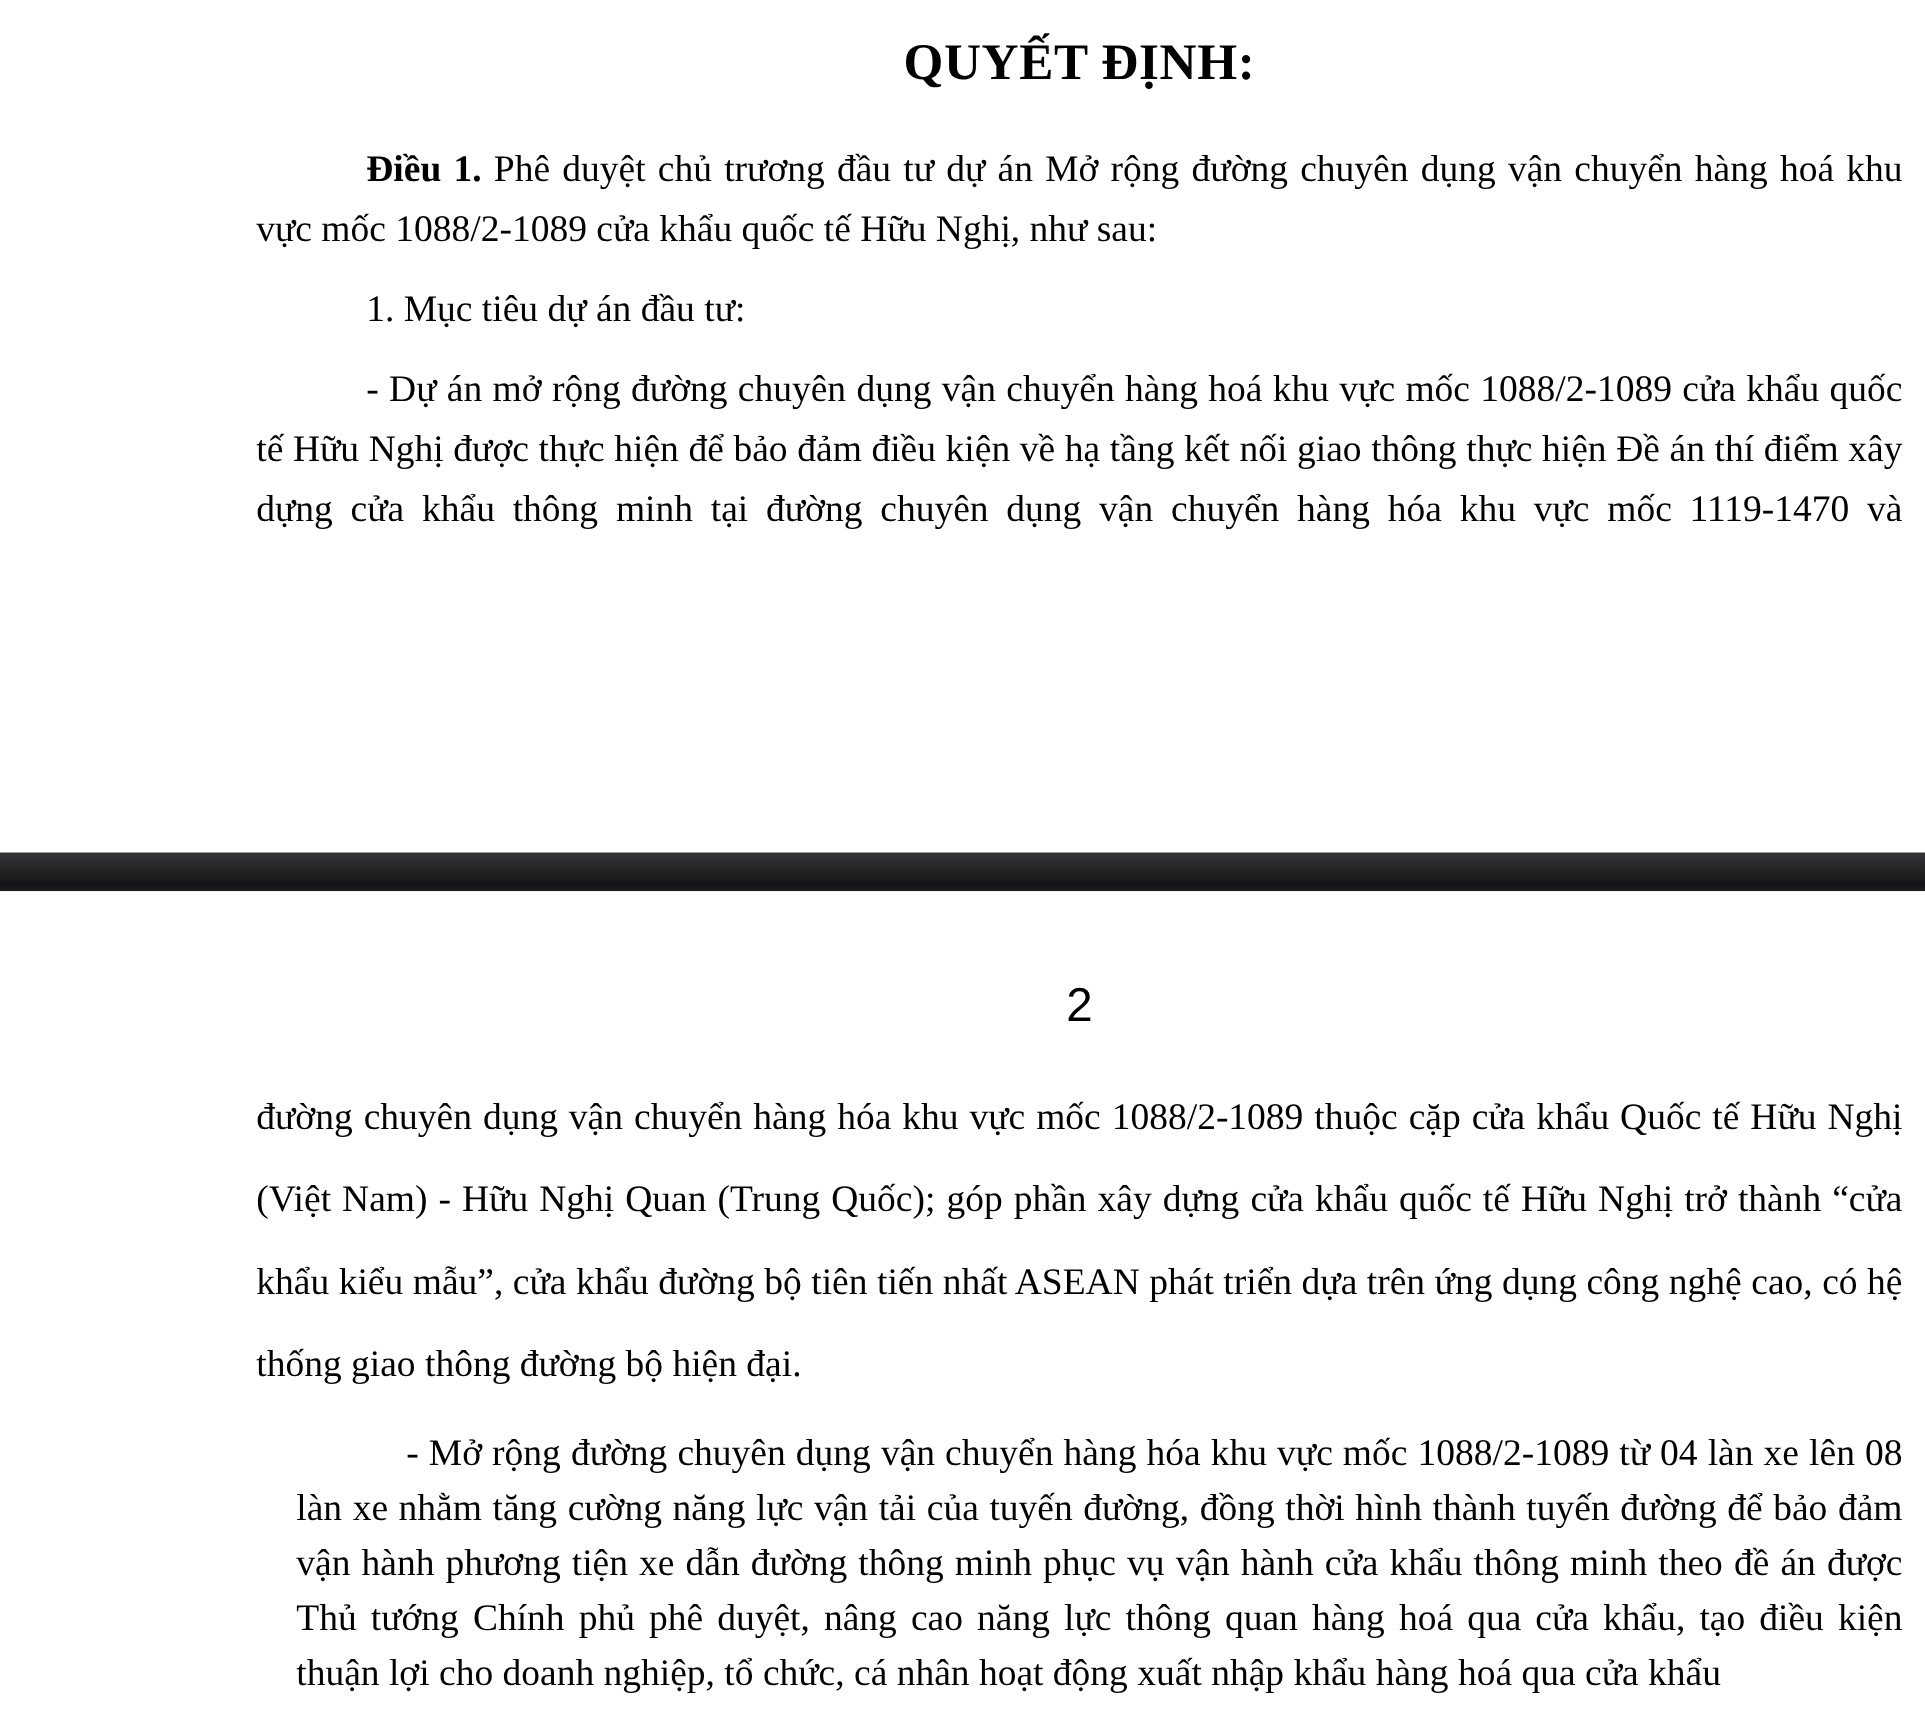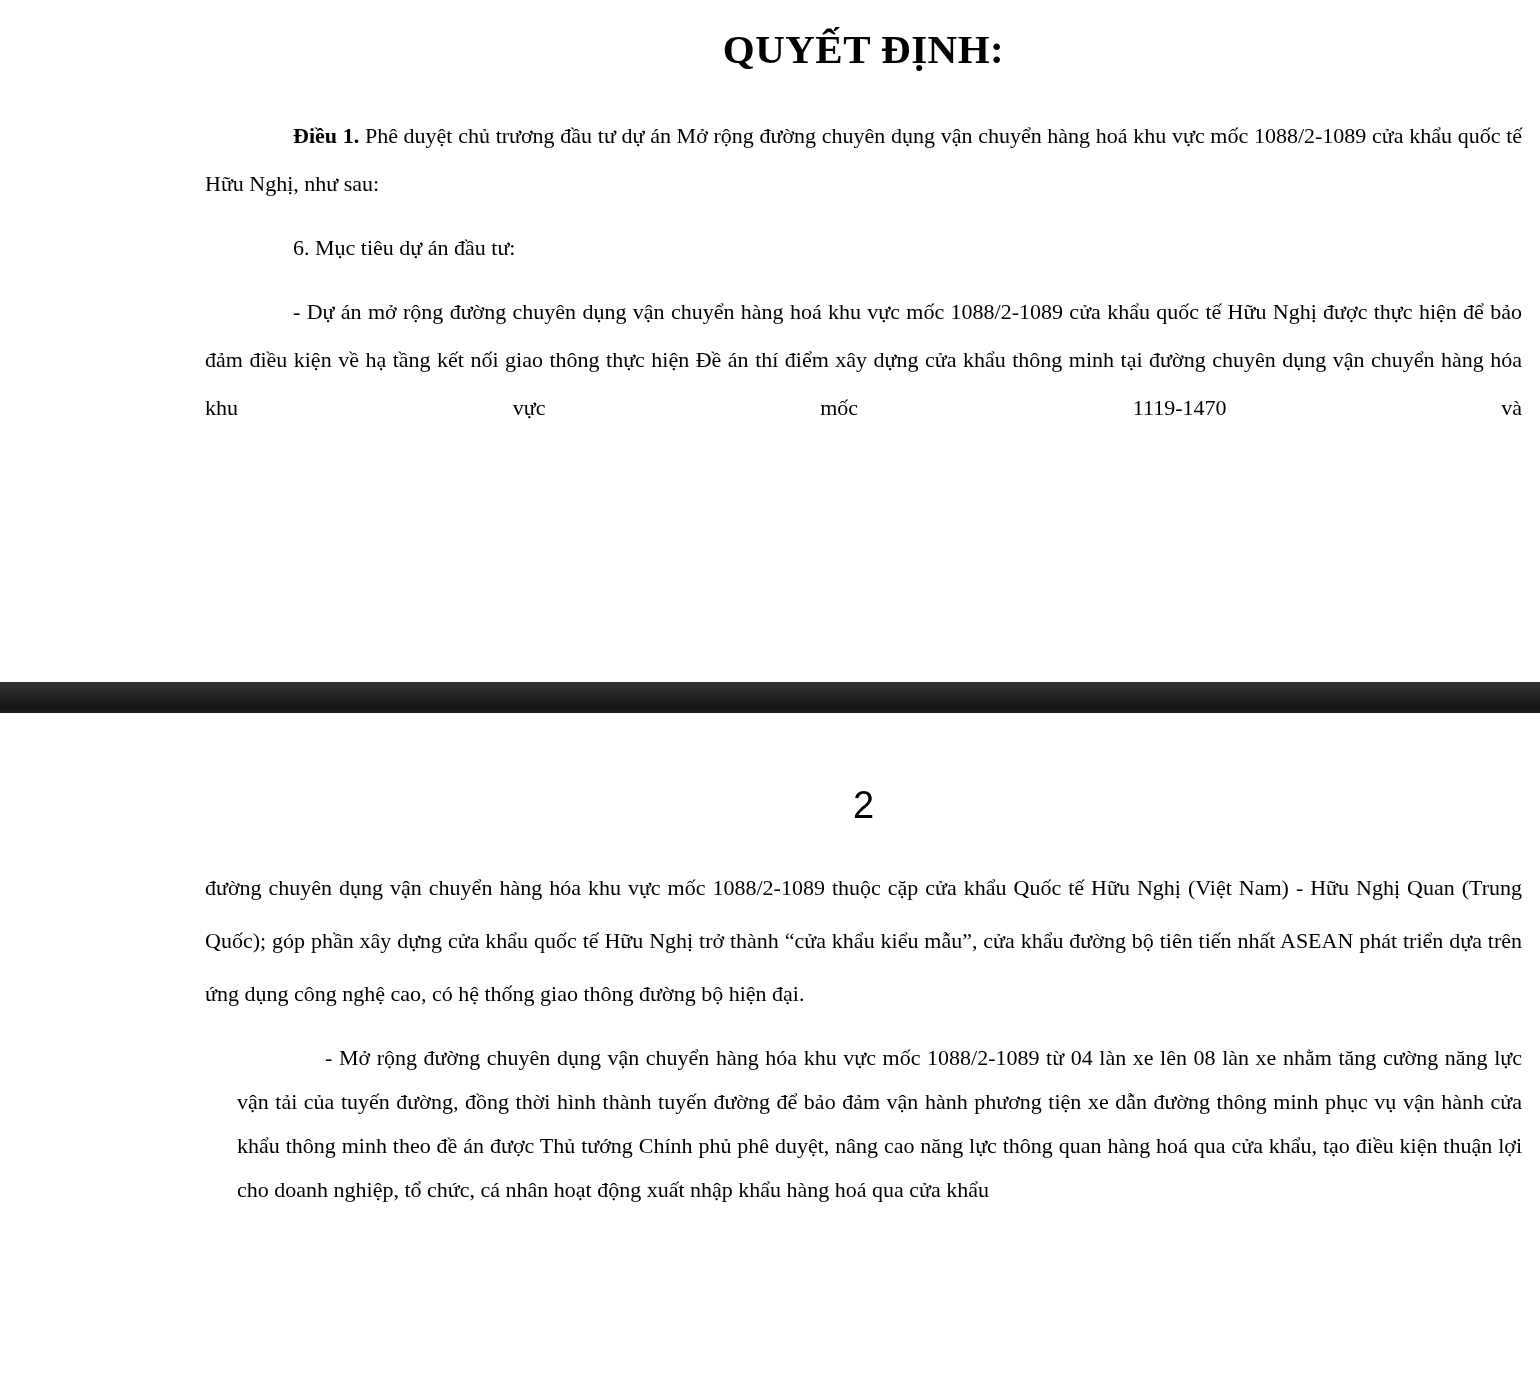--- a/index.html
+++ b/index.html
@@ -28,21 +28,21 @@
   }
   .doc-heading {
     font-size: 41px;
     line-height: 50px;
     font-weight: bold;
     text-align: center;
     letter-spacing: 0.5px;
     margin-bottom: 38px;
   }
   .para {
-    font-size: 22px;
+    font-size: 30px;
     text-align: justify;
   }
   .p1-line { line-height: 48px; }
   .indent { text-indent: 88px; }
   .para + .para { margin-top: 16px; }
   .justify-last { text-align-last: justify; }
   .bold { font-weight: bold; }
   .page-separator {
     height: 31px;
     width: 1540px;
@@ -52,38 +52,38 @@
     height: 661px;
     padding-top: 70px;
   }
   .page-number {
     font-family: "Liberation Sans", "DejaVu Sans", sans-serif;
     font-size: 38px;
     line-height: 45px;
     text-align: center;
     margin-bottom: 33px;
   }
-  .p2-cont { line-height: 53px; }
+  .p2-cont { line-height: 66px; }
   .p2-expand {
     line-height: 44px;
     margin-top: 2px;
     margin-left: 32px;
   }
 </style>
 </head>
 <body>
 
 <div class="viewport">
 
   <section class="page page-1">
     <h1 class="doc-heading">QUYẾT ĐỊNH:</h1>
 
     <p class="para p1-line indent"><span class="bold">Điều 1.</span><span> Phê duyệt chủ trương đầu tư dự án Mở rộng đường chuyên dụng vận chuyển hàng hoá khu vực mốc 1088/2-1089 cửa khẩu quốc tế Hữu Nghị, như sau:</span></p>
 
-    <p class="para p1-line indent">6. Mục tiêu dự án đầu tư:</p>
+    <p class="para p1-line indent">1. Mục tiêu dự án đầu tư:</p>
 
     <p class="para p1-line indent justify-last">- Dự án mở rộng đường chuyên dụng vận chuyển hàng hoá khu vực mốc 1088/2-1089 cửa khẩu quốc tế Hữu Nghị được thực hiện để bảo đảm điều kiện về hạ tầng kết nối giao thông thực hiện Đề án thí điểm xây dựng cửa khẩu thông minh tại đường chuyên dụng vận chuyển hàng hóa khu vực mốc 1119-1470 và</p>
   </section>
 
   <div class="page-separator"></div>
 
   <section class="page page-2">
     <div class="page-number">2</div>
 
     <p class="para p2-cont">đường chuyên dụng vận chuyển hàng hóa khu vực mốc 1088/2-1089 thuộc cặp cửa khẩu Quốc tế Hữu Nghị (Việt Nam) - Hữu Nghị Quan (Trung Quốc); góp phần xây dựng cửa khẩu quốc tế Hữu Nghị trở thành “cửa khẩu kiểu mẫu”, cửa khẩu đường bộ tiên tiến nhất ASEAN phát triển dựa trên ứng dụng công nghệ cao, có hệ thống giao thông đường bộ hiện đại.</p>

